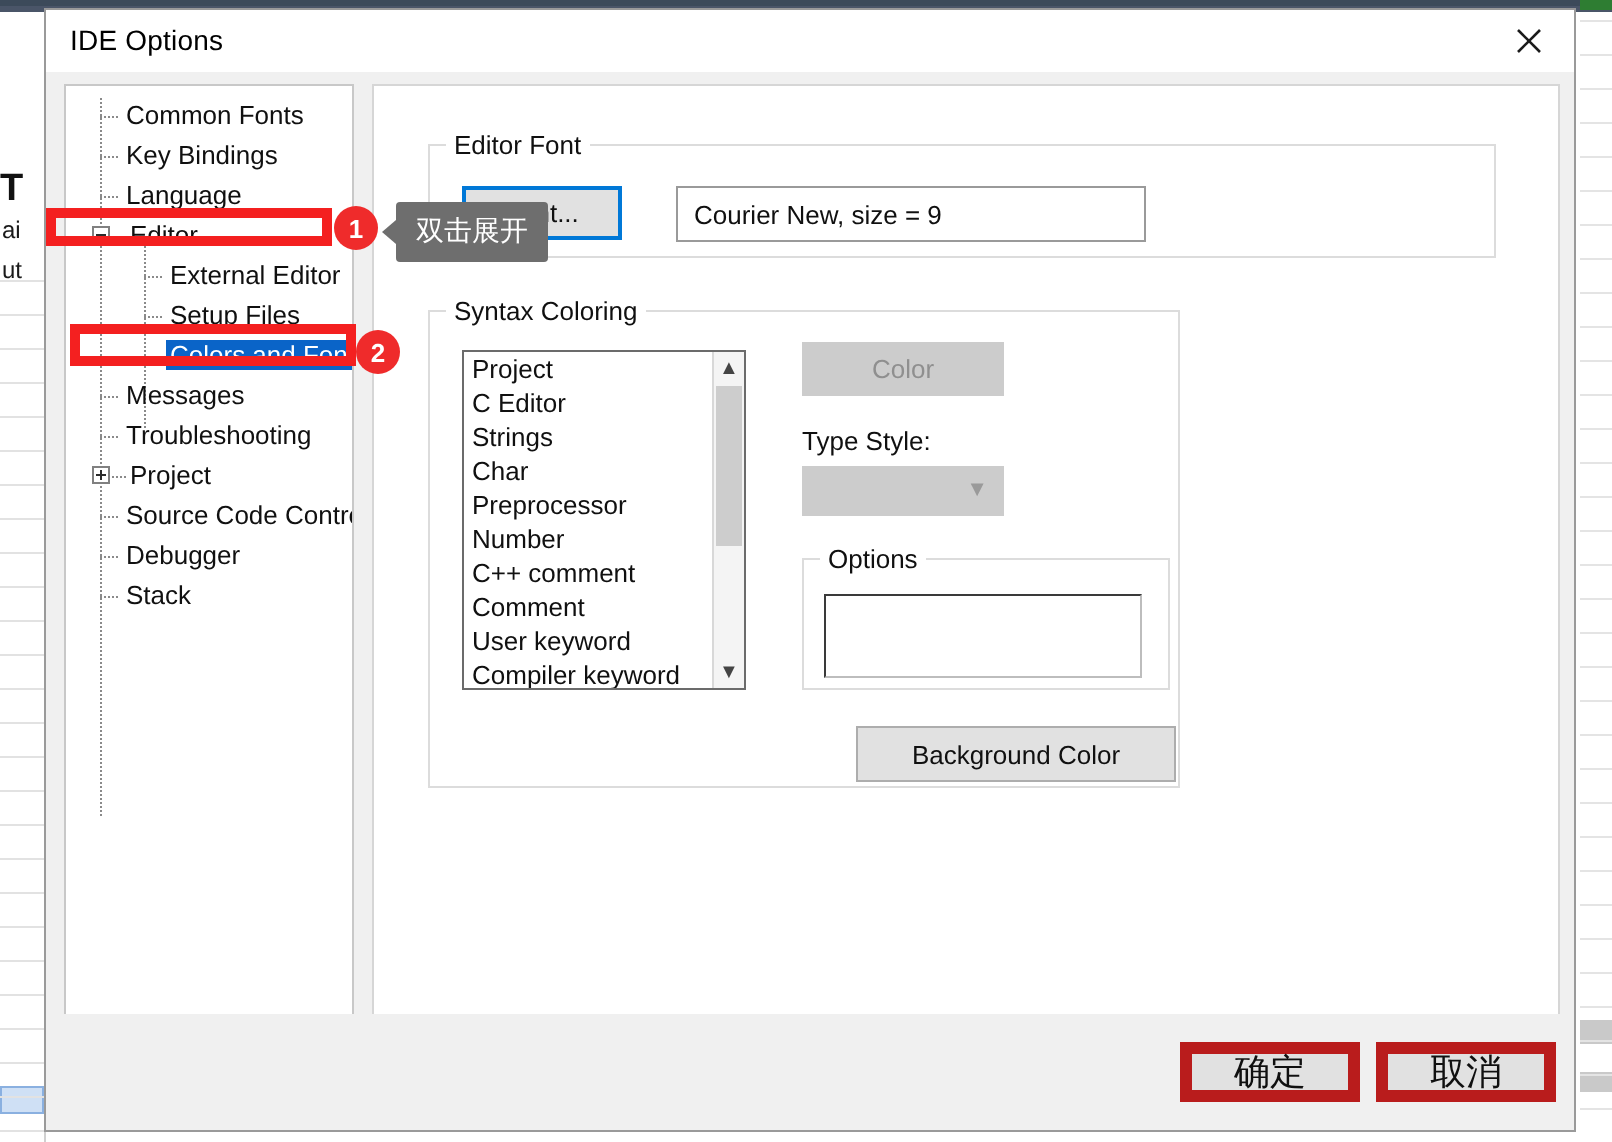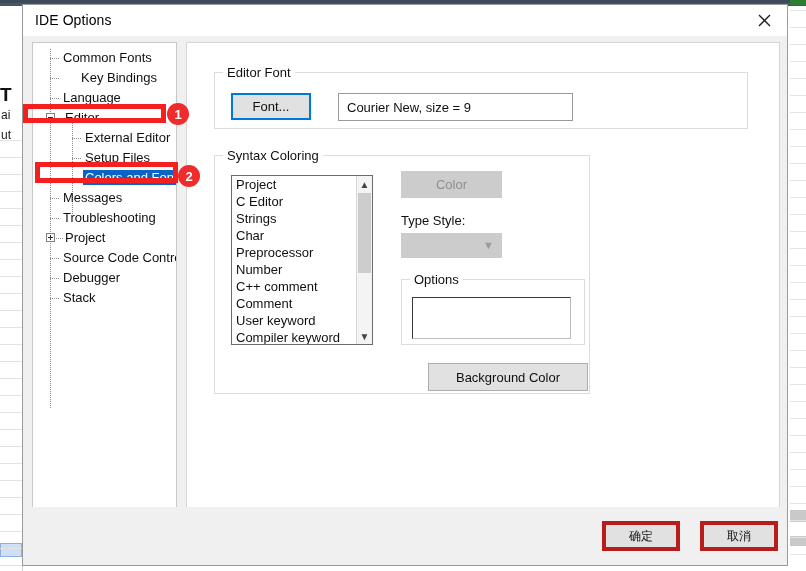--- a/index.html
+++ b/index.html
@@ -173,23 +173,23 @@
   #bgcolor-btn{
     position:absolute;left:213px;top:200px;width:160px;height:28px;
     background:#e1e1e1;border:1px solid #adadad;box-sizing:border-box;
     font-size:13px;color:#101010;cursor:pointer;
     display:flex;align-items:center;justify-content:center;
   }
 
   
   #footer{position:absolute;left:0;right:0;bottom:0;height:58px;background:#f0f0f0;}
   .fbtn{
-    position:absolute;top:14px;width:78px;height:30px;
-    background:#e1e1e1;border:4px solid #b91c1c;box-sizing:border-box;
-    font-size:12px;color:#101010;cursor:pointer;
+    position:absolute;top:14px;width:90px;height:30px;
+    background:#e1e1e1;border:6px solid #b91c1c;box-sizing:border-box;
+    font-size:18px;color:#101010;cursor:pointer;
     display:flex;align-items:center;justify-content:center;
   }
   #btn-ok{right:107px;}
   #btn-cancel{right:9px;}
 
   
   #overlay{position:absolute;inset:0;pointer-events:none;}
   .redbox{position:absolute;border:5px solid #f42020;box-sizing:border-box;}
   .badge{
     position:absolute;width:22px;height:22px;border-radius:50%;
@@ -304,21 +304,21 @@
       <div id="tree-inner">
 
         <div class="vline" style="left:17px;top:6px;height:360px;"></div>
 
         <div class="hline" style="left:17px;top:15px;width:10px;"></div>
         <div class="tnode" style="left:28px;top:5px;">
           <span class="tlabel">Common Fonts</span>
         </div>
 
         <div class="hline" style="left:17px;top:35px;width:10px;"></div>
-        <div class="tnode" style="left:28px;top:25px;margin-left:18px;">
+        <div class="tnode" style="left:28px;top:25px;">
           <span class="tlabel">Key Bindings</span>
         </div>
 
         <div class="hline" style="left:17px;top:55px;width:10px;"></div>
         <div class="tnode" style="left:28px;top:45px;">
           <span class="tlabel">Language</span>
         </div>
 
         <div class="tbox" style="left:13px;top:70px;"></div>
         <div class="hline" style="left:23px;top:75px;width:8px;"></div>
@@ -437,13 +437,17 @@
   </div>
 </div>
 
 <div id="overlay">
   <div class="redbox" style="left:23px;top:104px;width:143px;height:19px;"></div>
   <div class="redbox" style="left:35px;top:162px;width:143px;height:21px;"></div>
 
   <div class="badge" style="left:167px;top:103px;">1</div>
   <div class="badge" style="left:178px;top:165px;">2</div>
 
+  <div id="tooltip">
+    <span class="tip-arrow"></span>
+    <span>双击展开</span>
+  </div>
 </div>
 
 </body></html>

